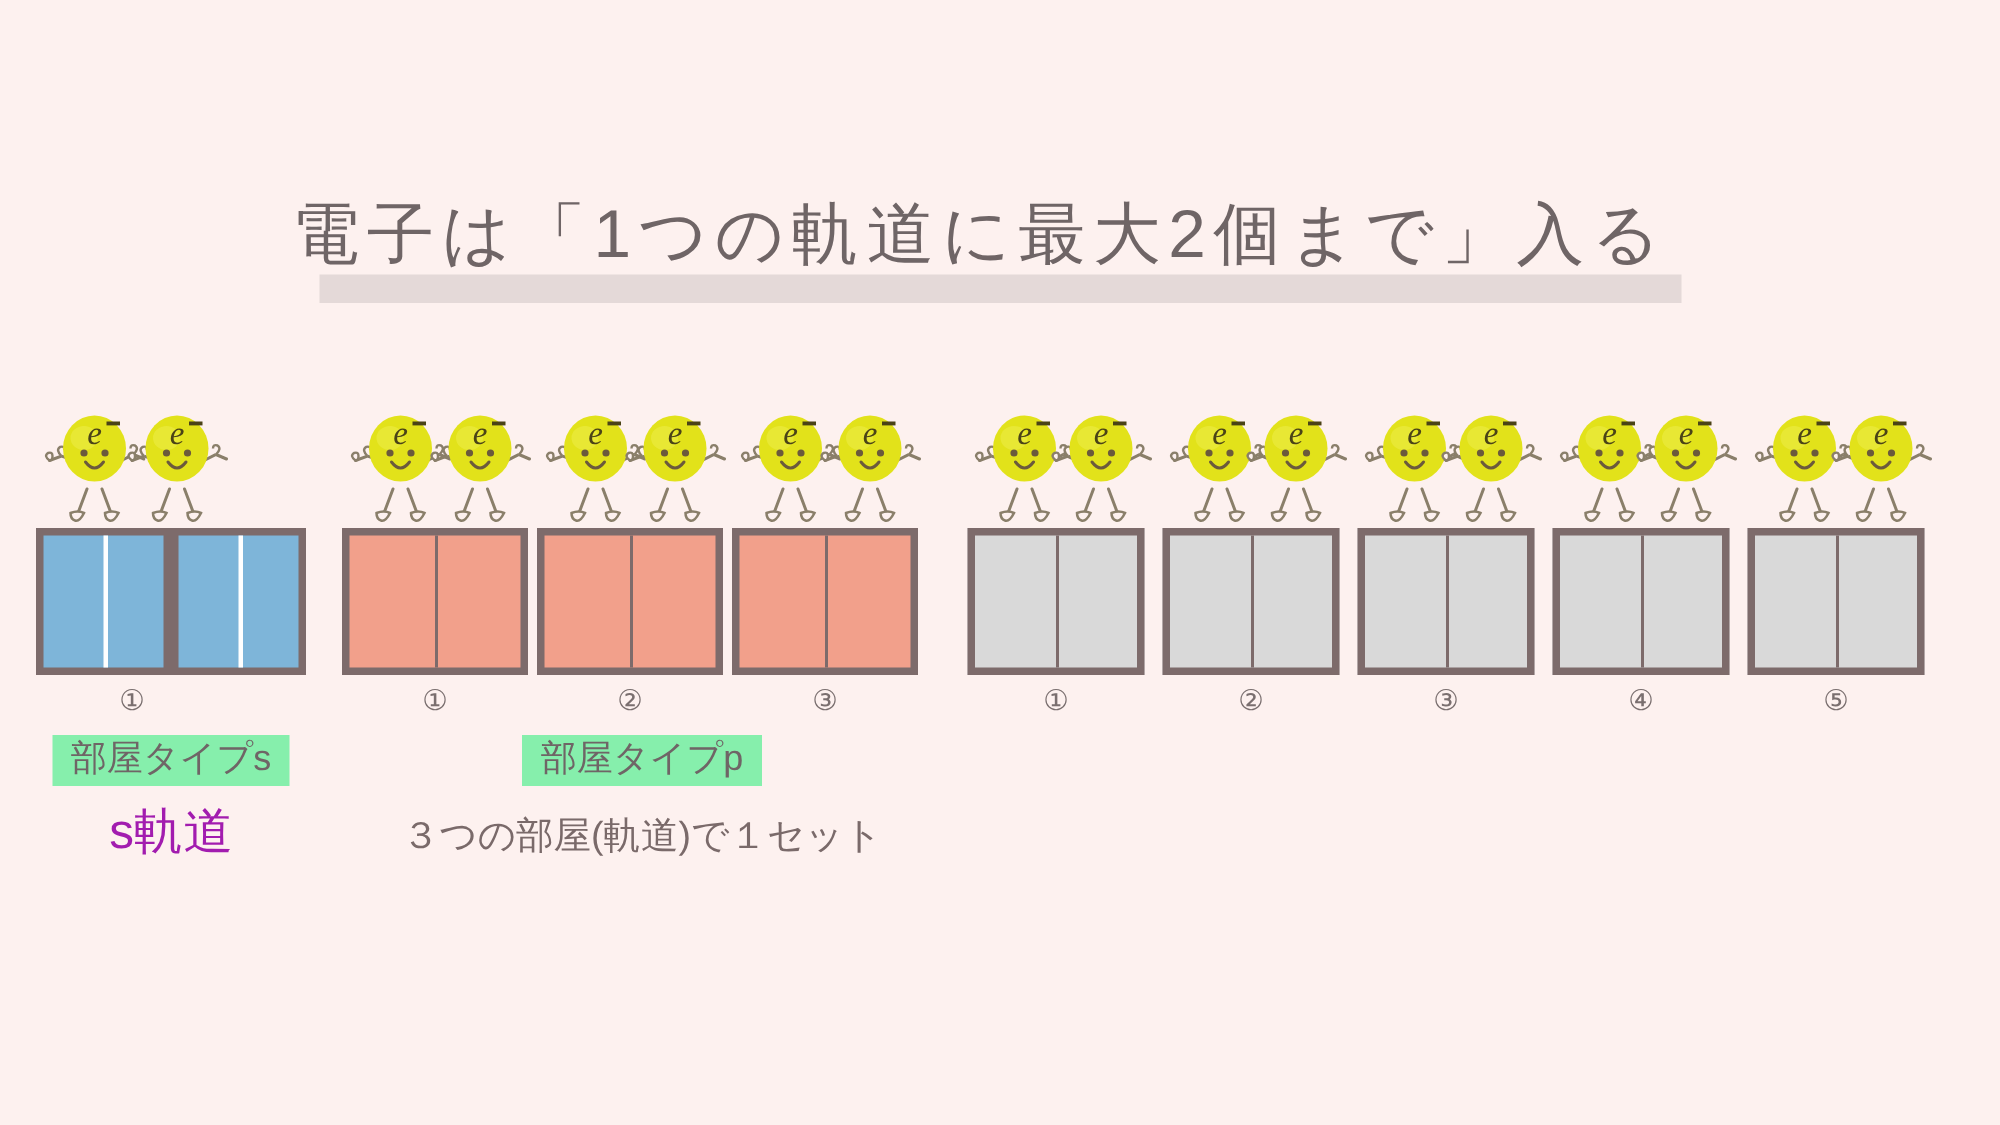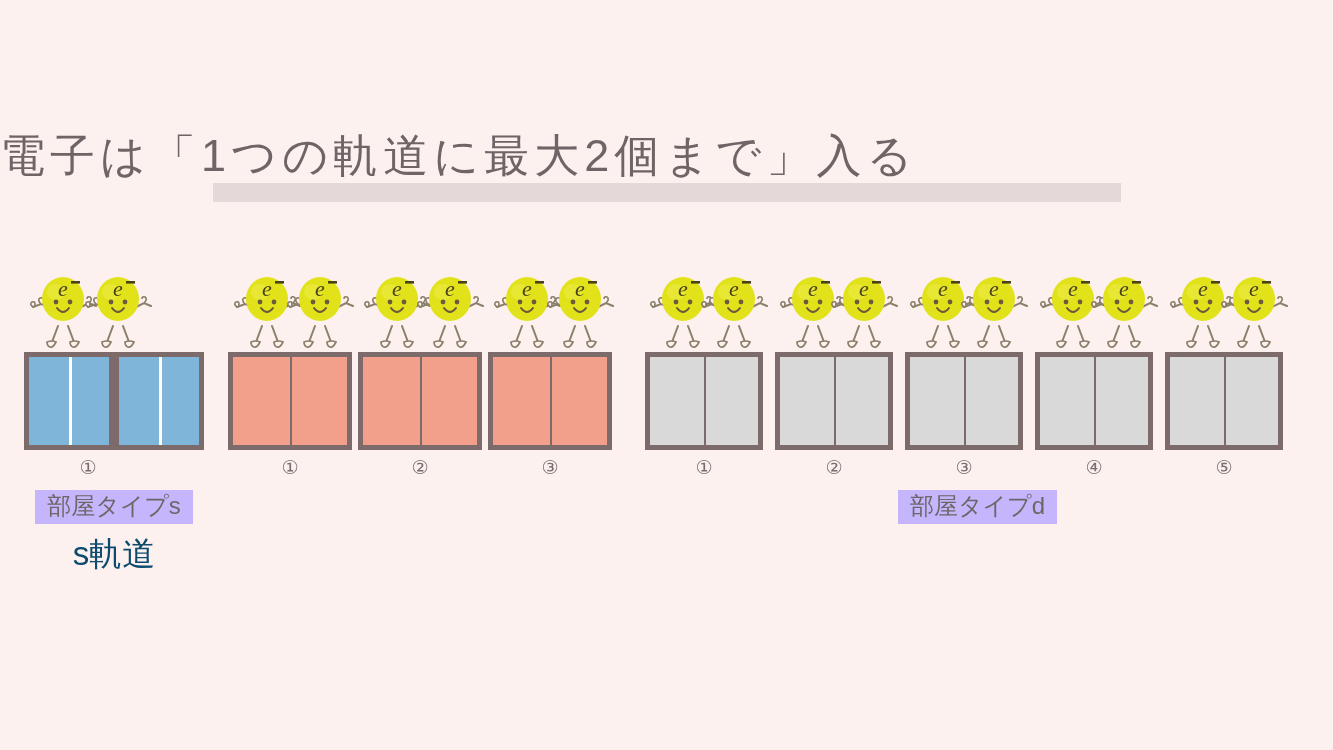--- a/index.html
+++ b/index.html
@@ -11,21 +11,21 @@
     font-family: "Liberation Sans", "DejaVu Sans", sans-serif;
     overflow: hidden;
     position: relative;
   }
 
   
   .title-wrap {
     position: absolute;
     left: 0; top: 126px;
     width: 1112px;
-    text-align: left;
+    text-align: right;
   }
   .title-underline {
     position: absolute;
     left: 213px; top: 183px;
     width: 908px; height: 19px;
     background: #e4d9d8;
   }
   .title-text {
     position: relative;
     z-index: 2;
@@ -100,33 +100,33 @@
 
   
   .roomtype-row {
     position: relative;
     height: 36px;
     margin-top: 4px;
     text-align: center;
   }
   .roomtype {
     display: inline-block;
-    background: #c4b5fd;
+    background: #86efac;
     color: #6f6566;
     font-size: 24px;
     padding: 3px 12px 5px 12px;
     line-height: 1.1;
     white-space: nowrap;
   }
 
   
   .orbital-name {
     text-align: center;
     font-size: 33px;
-    color: #0c4a6e;
+    color: #a21caf;
     margin-top: 8px;
     line-height: 1.2;
     white-space: nowrap;
   }
 
   
   .set-caption {
     text-align: center;
     font-size: 25px;
     color: #7a6a6a;
@@ -386,20 +386,22 @@
       <div class="orbital-box box-p" style="width: 124px;">
         <div class="half"></div>
         <div class="half"></div>
       </div>
     </div>
     <div class="numbers-row">
       <span class="circled-num" style="left: 47px;">①</span>
       <span class="circled-num" style="left: 177px;">②</span>
       <span class="circled-num" style="left: 307px;">③</span>
     </div>
+    <div class="roomtype-row"><span class="roomtype">部屋タイプp</span></div>
+    <div class="set-caption">３つの部屋(軌道)で１セット</div>
   </div>
 <div class="group" id="group-d">
     <div class="electron-row">
       <div class="electron" style="left: 4.16px;">
   <svg viewBox="0 0 68 84" width="68" height="84">
 
     <path d="M30 42 L12 36 L4 39" fill="none" stroke="#8a7f6a" stroke-width="2" stroke-linecap="round"></path>
     <path d="M4 39 q-4 -3 -1 -5 q3 -1 3 2 q0 3 -2 3 z" fill="#fdf1ef" stroke="#8a7f6a" stroke-width="1.6"></path>
     <path d="M12 36 q-4 -4 -1 -6 q3 -1 3 2" fill="#fdf1ef" stroke="#8a7f6a" stroke-width="1.6"></path>
 
@@ -679,14 +681,13 @@
         <div class="half"></div>
       </div>
     </div>
     <div class="numbers-row">
       <span class="circled-num" style="left: 44px;">①</span>
       <span class="circled-num" style="left: 174px;">②</span>
       <span class="circled-num" style="left: 304px;">③</span>
       <span class="circled-num" style="left: 434px;">④</span>
       <span class="circled-num" style="left: 564px;">⑤</span>
     </div>
-    <div class="roomtype-row"><span class="roomtype">部屋タイプd</span></div>
   </div>
 
 </body></html>

